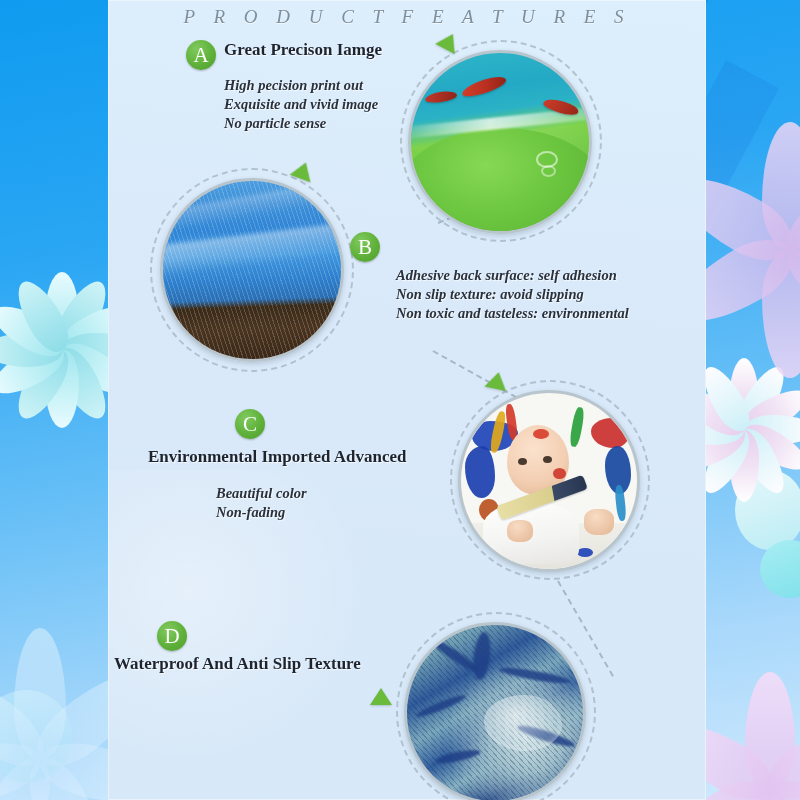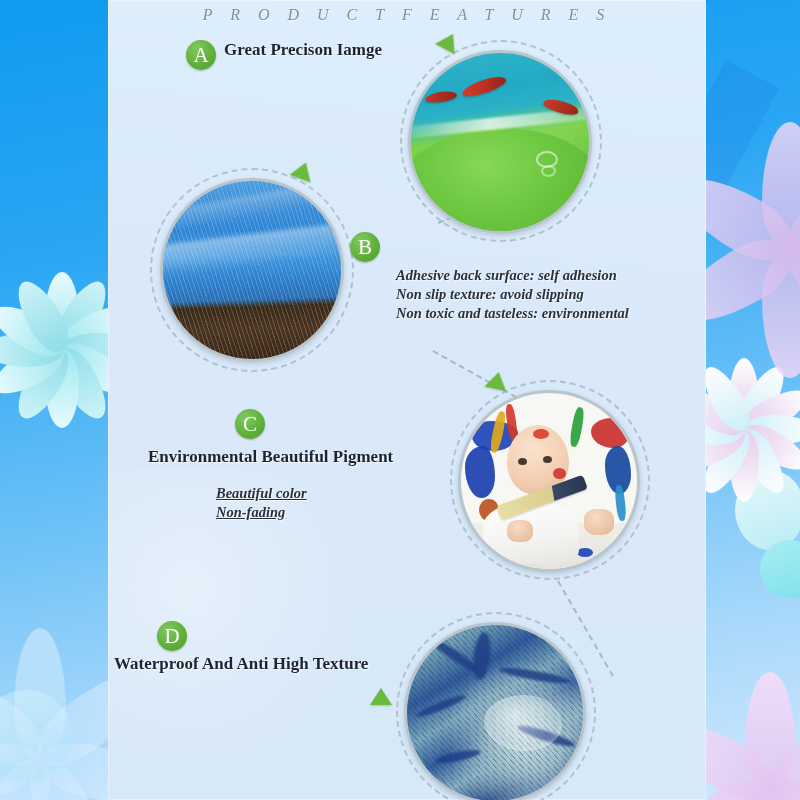--- a/index.html
+++ b/index.html
@@ -121,21 +121,21 @@
   }
 
   
   .title {
     position: absolute;
     left: 0; top: 6px;
     width: 598px;
     text-align: center;
     font-family: "Liberation Serif", serif;
     font-style: italic;
-    font-size: 16px;
+    font-size: 19px;
     letter-spacing: 7px;
     color: #7d8f9c;
     text-shadow: 0 1px 1px rgba(255,255,255,0.8);
   }
 
   
   .dashline {
     position: absolute;
     height: 0;
     border-top: 2px dashed #9fb0bd;
@@ -446,20 +446,23 @@
         <div class="koi k2"></div>
         <div class="koi k3"></div>
         <div class="ripple r1"></div>
         <div class="ripple r2"></div>
       </div>
     </div>
     <div class="arrow" style="left:330px; top:33px; transform:rotate(28deg);"></div>
 
     <div class="badge" style="left:78px; top:40px;">A</div>
     <div class="feat-title" style="left:116px; top:40px;">Great Precison Iamge</div>
+    <div class="feat-body" style="left:116px; top:76px;">High pecision print out
+Exquisite and vivid image
+No particle sense</div>
 
     <div class="arc" style="left:42px; top:168px; width:200px; height:200px;"></div>
     <div class="photo pic-b" style="left:52px; top:178px; width:178px; height:178px;">
       <div class="inner">
         <div class="fold2"></div>
         <div class="fold"></div>
       </div>
     </div>
     <div class="arrow" style="left:184px; top:162px; transform:rotate(20deg);"></div>
 
@@ -493,35 +496,35 @@
         </div>
         <div class="baby-body"></div>
         <div class="baby-arm" style="left:70%; top:66%; width:30px; height:26px;"></div>
         <div class="baby-arm" style="left:26%; top:72%; width:26px; height:22px;"></div>
         <div class="brush"></div>
       </div>
     </div>
     <div class="arrow" style="left:378px; top:372px; transform:rotate(12deg);"></div>
 
     <div class="badge" style="left:127px; top:409px;">C</div>
-    <div class="feat-title" style="left:40px; top:447px;">Environmental Beautiful Pigment</div>
-    <div class="feat-body" style="left:108px; top:484px;text-decoration:underline;">Beautiful color
+    <div class="feat-title" style="left:40px; top:447px;">Environmental Imported Advanced</div>
+    <div class="feat-body" style="left:108px; top:484px;">Beautiful color
 Non-fading</div>
 
     <div class="arc" style="left:288px; top:612px; width:196px; height:196px;"></div>
     <div class="photo pic-d" style="left:296px; top:622px; width:176px; height:176px;">
       <div class="inner">
         <div class="vein" style="left:10%; top:14%; width:58px; height:10px; transform:rotate(34deg);"></div>
         <div class="vein" style="left:38%; top:4%;  width:16px; height:48px; transform:rotate(6deg);"></div>
         <div class="vein" style="left:52%; top:26%; width:72px; height:9px;  transform:rotate(10deg);"></div>
         <div class="vein" style="left:4%;  top:44%; width:54px; height:8px;  transform:rotate(-22deg);"></div>
         <div class="vein" style="left:62%; top:60%; width:60px; height:10px; transform:rotate(18deg);"></div>
         <div class="vein" style="left:16%; top:72%; width:46px; height:9px;  transform:rotate(-12deg);"></div>
         <div class="drop"></div>
       </div>
     </div>
     <div class="arrow" style="left:262px; top:688px;"></div>
 
     <div class="badge" style="left:49px; top:621px;">D</div>
-    <div class="feat-title" style="left:6px; top:654px;">Waterproof And Anti High Texture</div>
+    <div class="feat-title" style="left:6px; top:654px;">Waterproof And Anti Slip Texture</div>
 
   </div>
 </div>
 
 </body></html>

